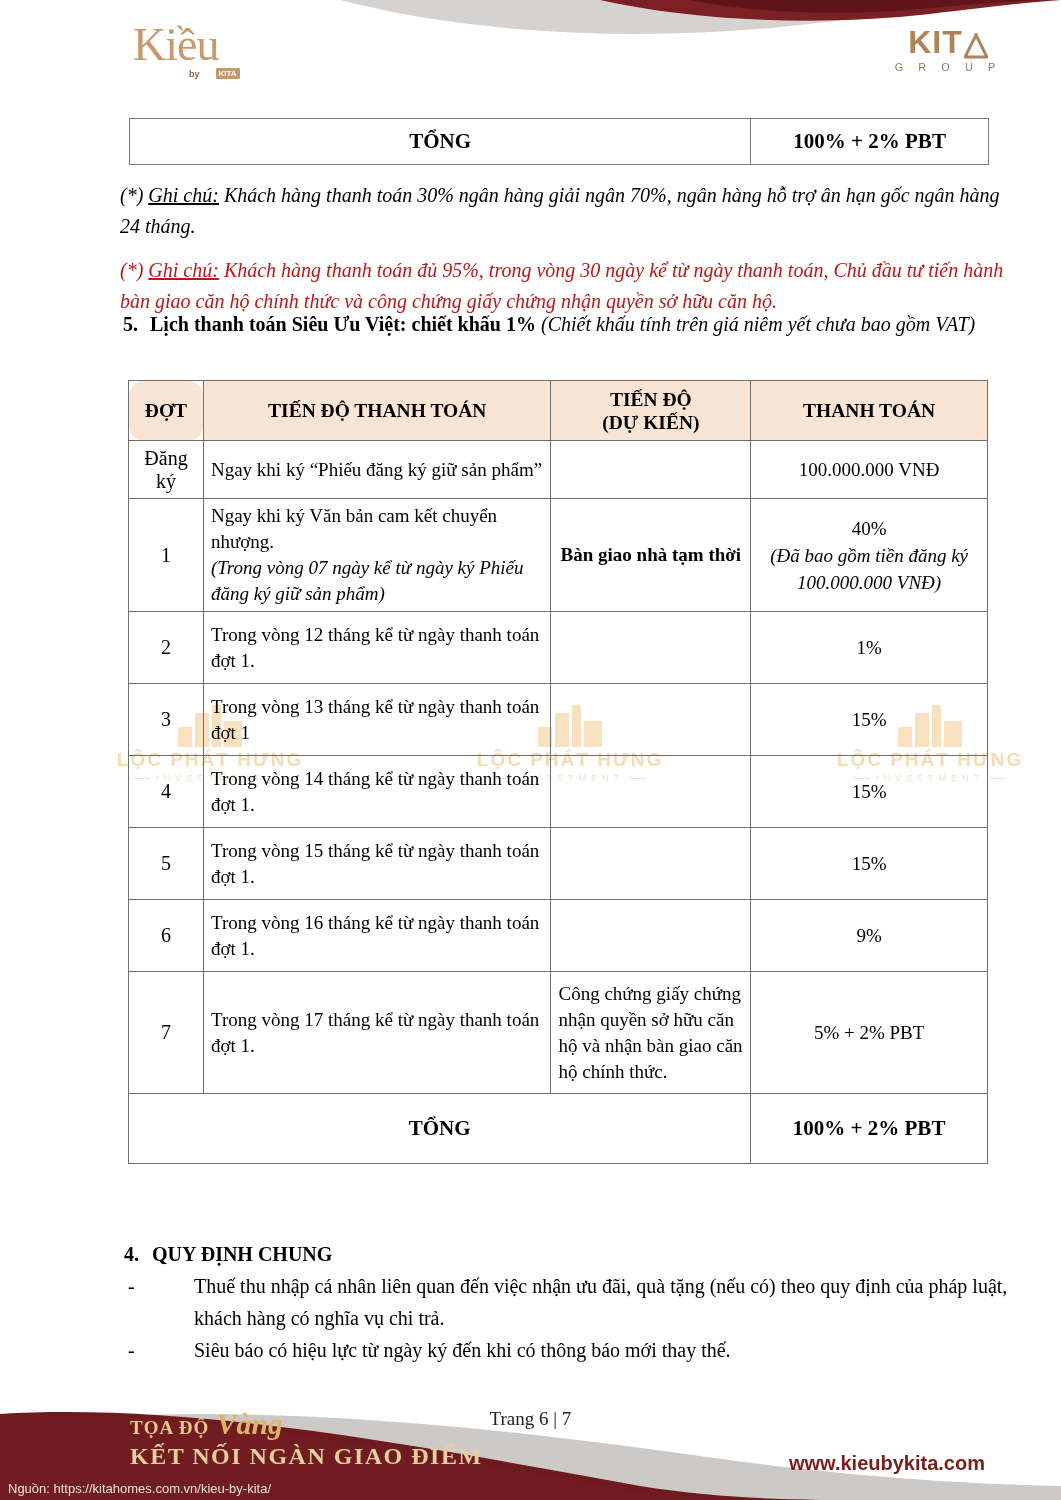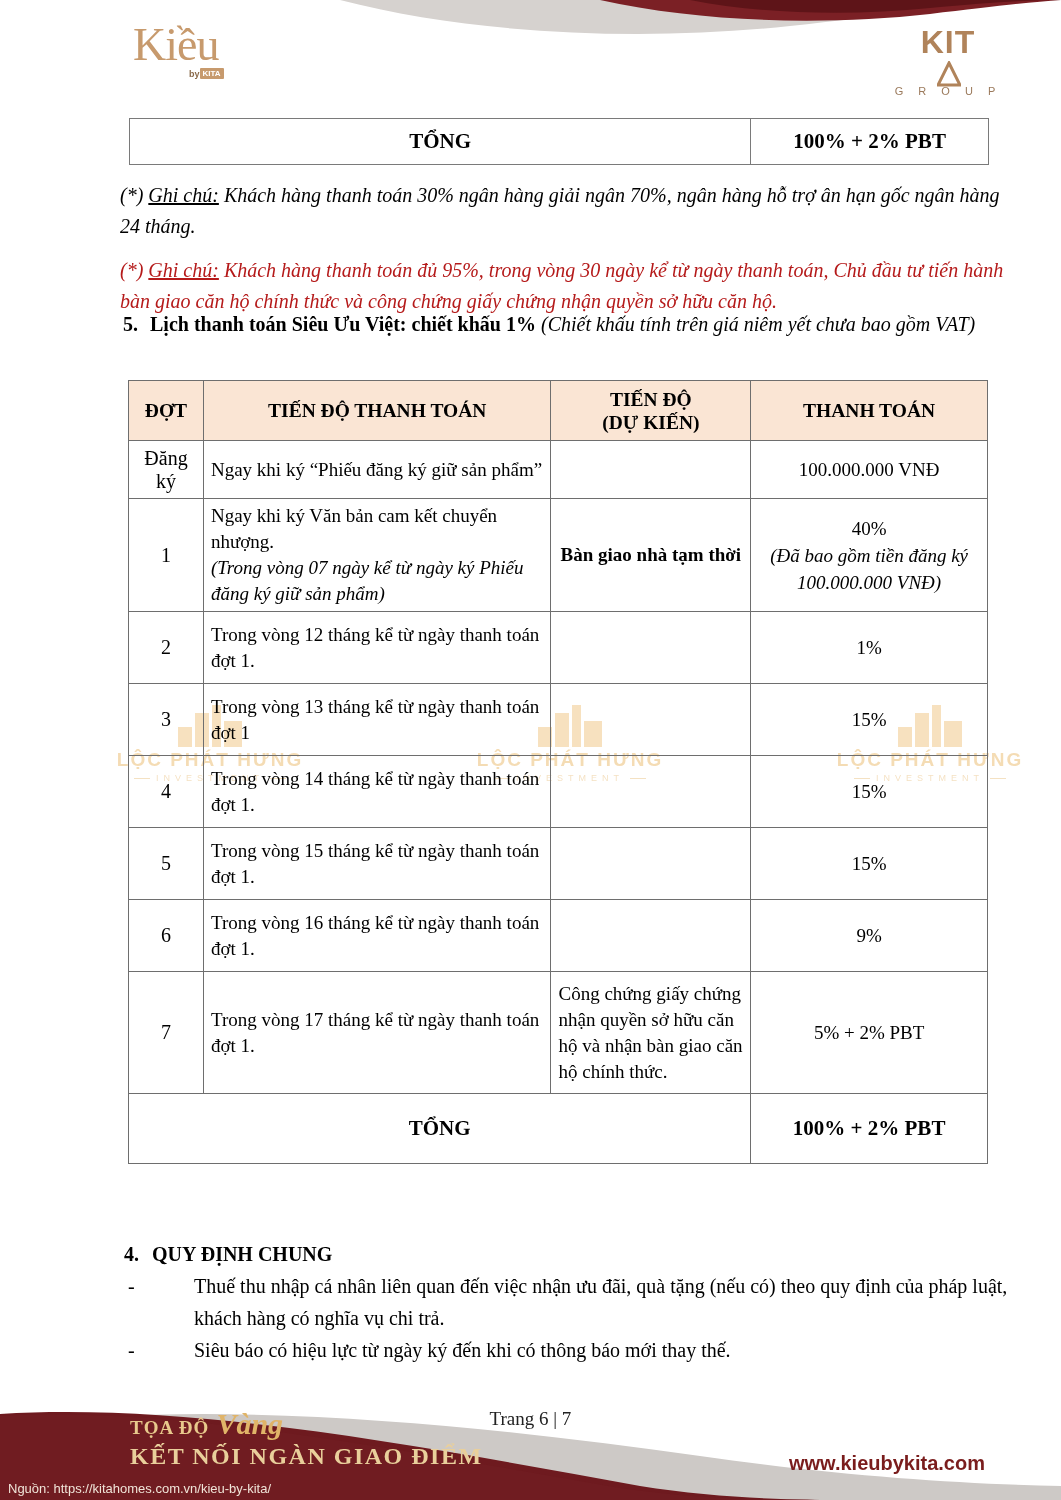--- a/index.html
+++ b/index.html
@@ -26,34 +26,34 @@
     font-family:"Liberation Serif", serif;
     font-size:46px; line-height:46px;
     color:#c79a6d; letter-spacing:-1px;
     font-weight:400;
     position:absolute; left:0; top:0;
   }
   .kieu-badge {
     position:absolute; left:56px; top:46px;
     font-family:"Liberation Sans", sans-serif;
     font-size:9px; font-weight:bold; color:#8a6a4a;
-    display:flex; align-items:center; gap:0;
+    display:flex; align-items:center; gap:16px;
   }
   .kieu-badge .bykita {
     background:#c79a6d; color:#fff; padding:1px 3px; font-size:8px; border-radius:1px;
   }
 
   .logo-kita {
     position:absolute; right:58px; top:26px; width:110px; height:58px; text-align:center;
   }
   .kita-word {
     font-family:"Liberation Sans", sans-serif;
     font-size:32px; font-weight:bold; line-height:32px;
     color:#b0835a; letter-spacing:1px;
-    display:flex; align-items:center; justify-content:center;flex-direction:column;
+    display:flex; align-items:center; justify-content:center;
   }
   .kita-tri { display:inline-block; width:24px; height:24px; position:relative; margin-left:1px; }
   .kita-tri svg { position:absolute; left:0; top:3px; }
   .kita-group {
     font-family:"Liberation Sans", sans-serif;
     font-size:11px; letter-spacing:6px; color:#9b7a5c; margin-top:3px;
   }
 
   
   .top-table {
@@ -101,21 +101,21 @@
     padding:4px 7px;
   }
   .main-table thead th {
     background:#fae5d4;
     font-weight:bold;
     text-align:center;
     font-size:19.5px;
     height:60px;
     line-height:23px;
   }
-  .col-dot   { width:75px;  text-align:center; }
+  .col-dot   { width:75px;  text-align:center;border-radius:15px; }
   .col-tien  { width:348px; text-align:left; }
   .col-du    { width:200px; text-align:left; }
   .col-tt    { width:237px; text-align:center; }
 
   .main-table td.dot { text-align:center; font-size:20px; }
   .main-table td.tien { text-align:left; line-height:26px; }
   .main-table td.tien .just { text-align:justify; }
   .main-table td.tien i { }
   .main-table td.du { text-align:left; line-height:26px;margin-top:16px; }
   .main-table td.du.bold { font-weight:bold; text-align:center; font-size:19px;}

